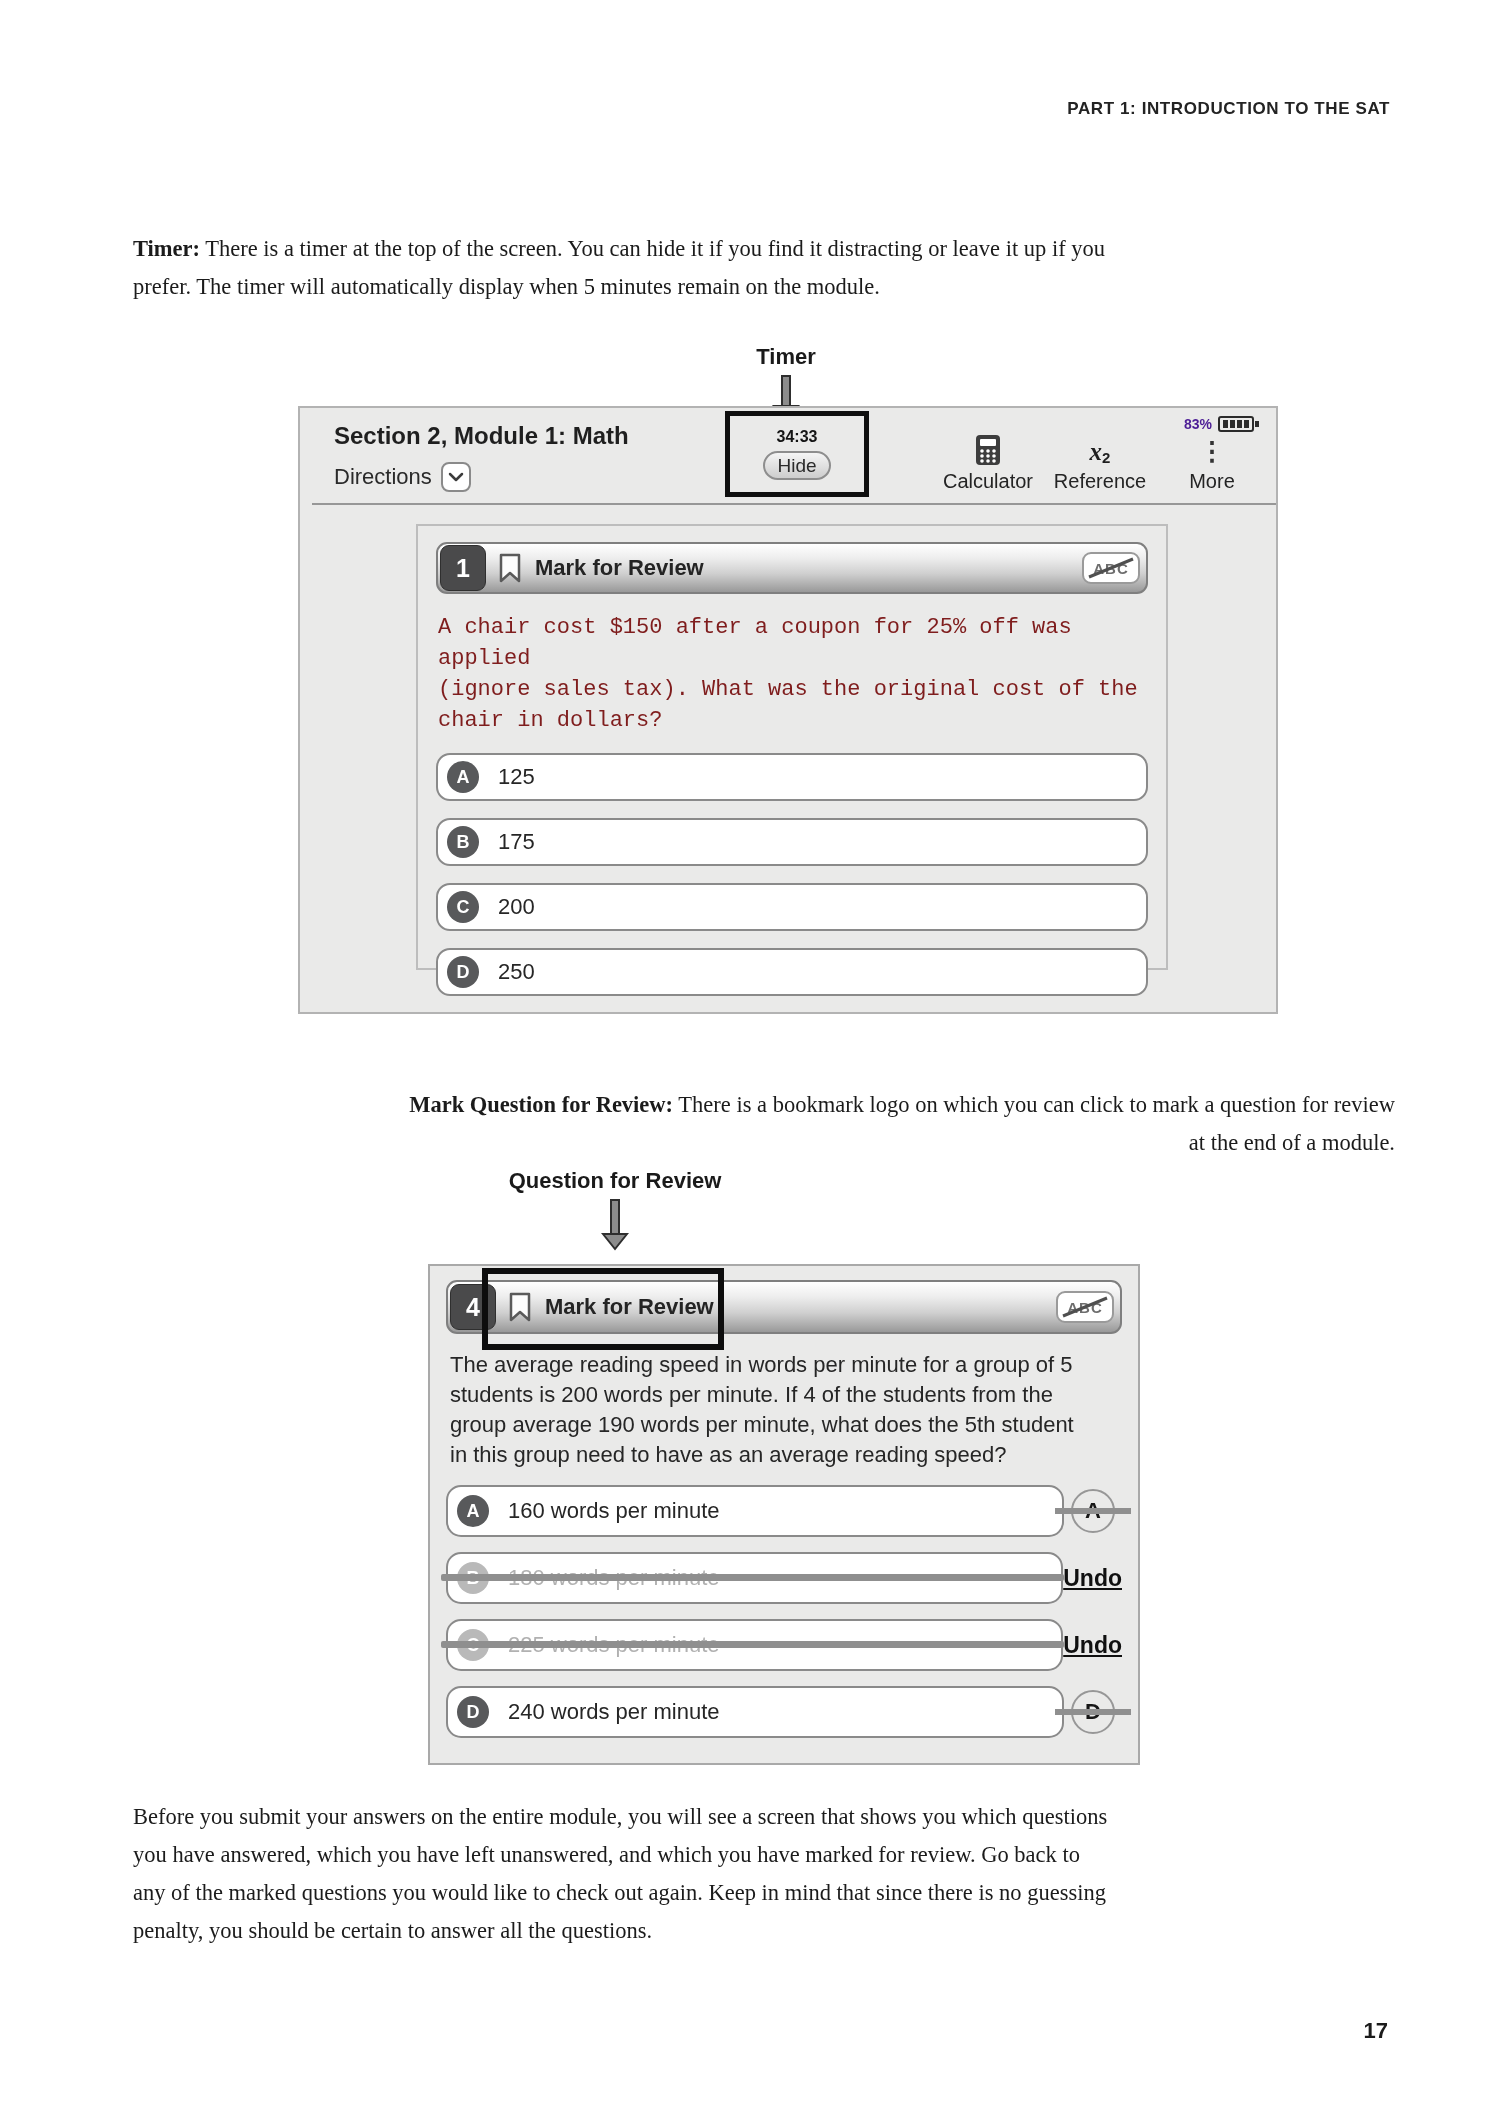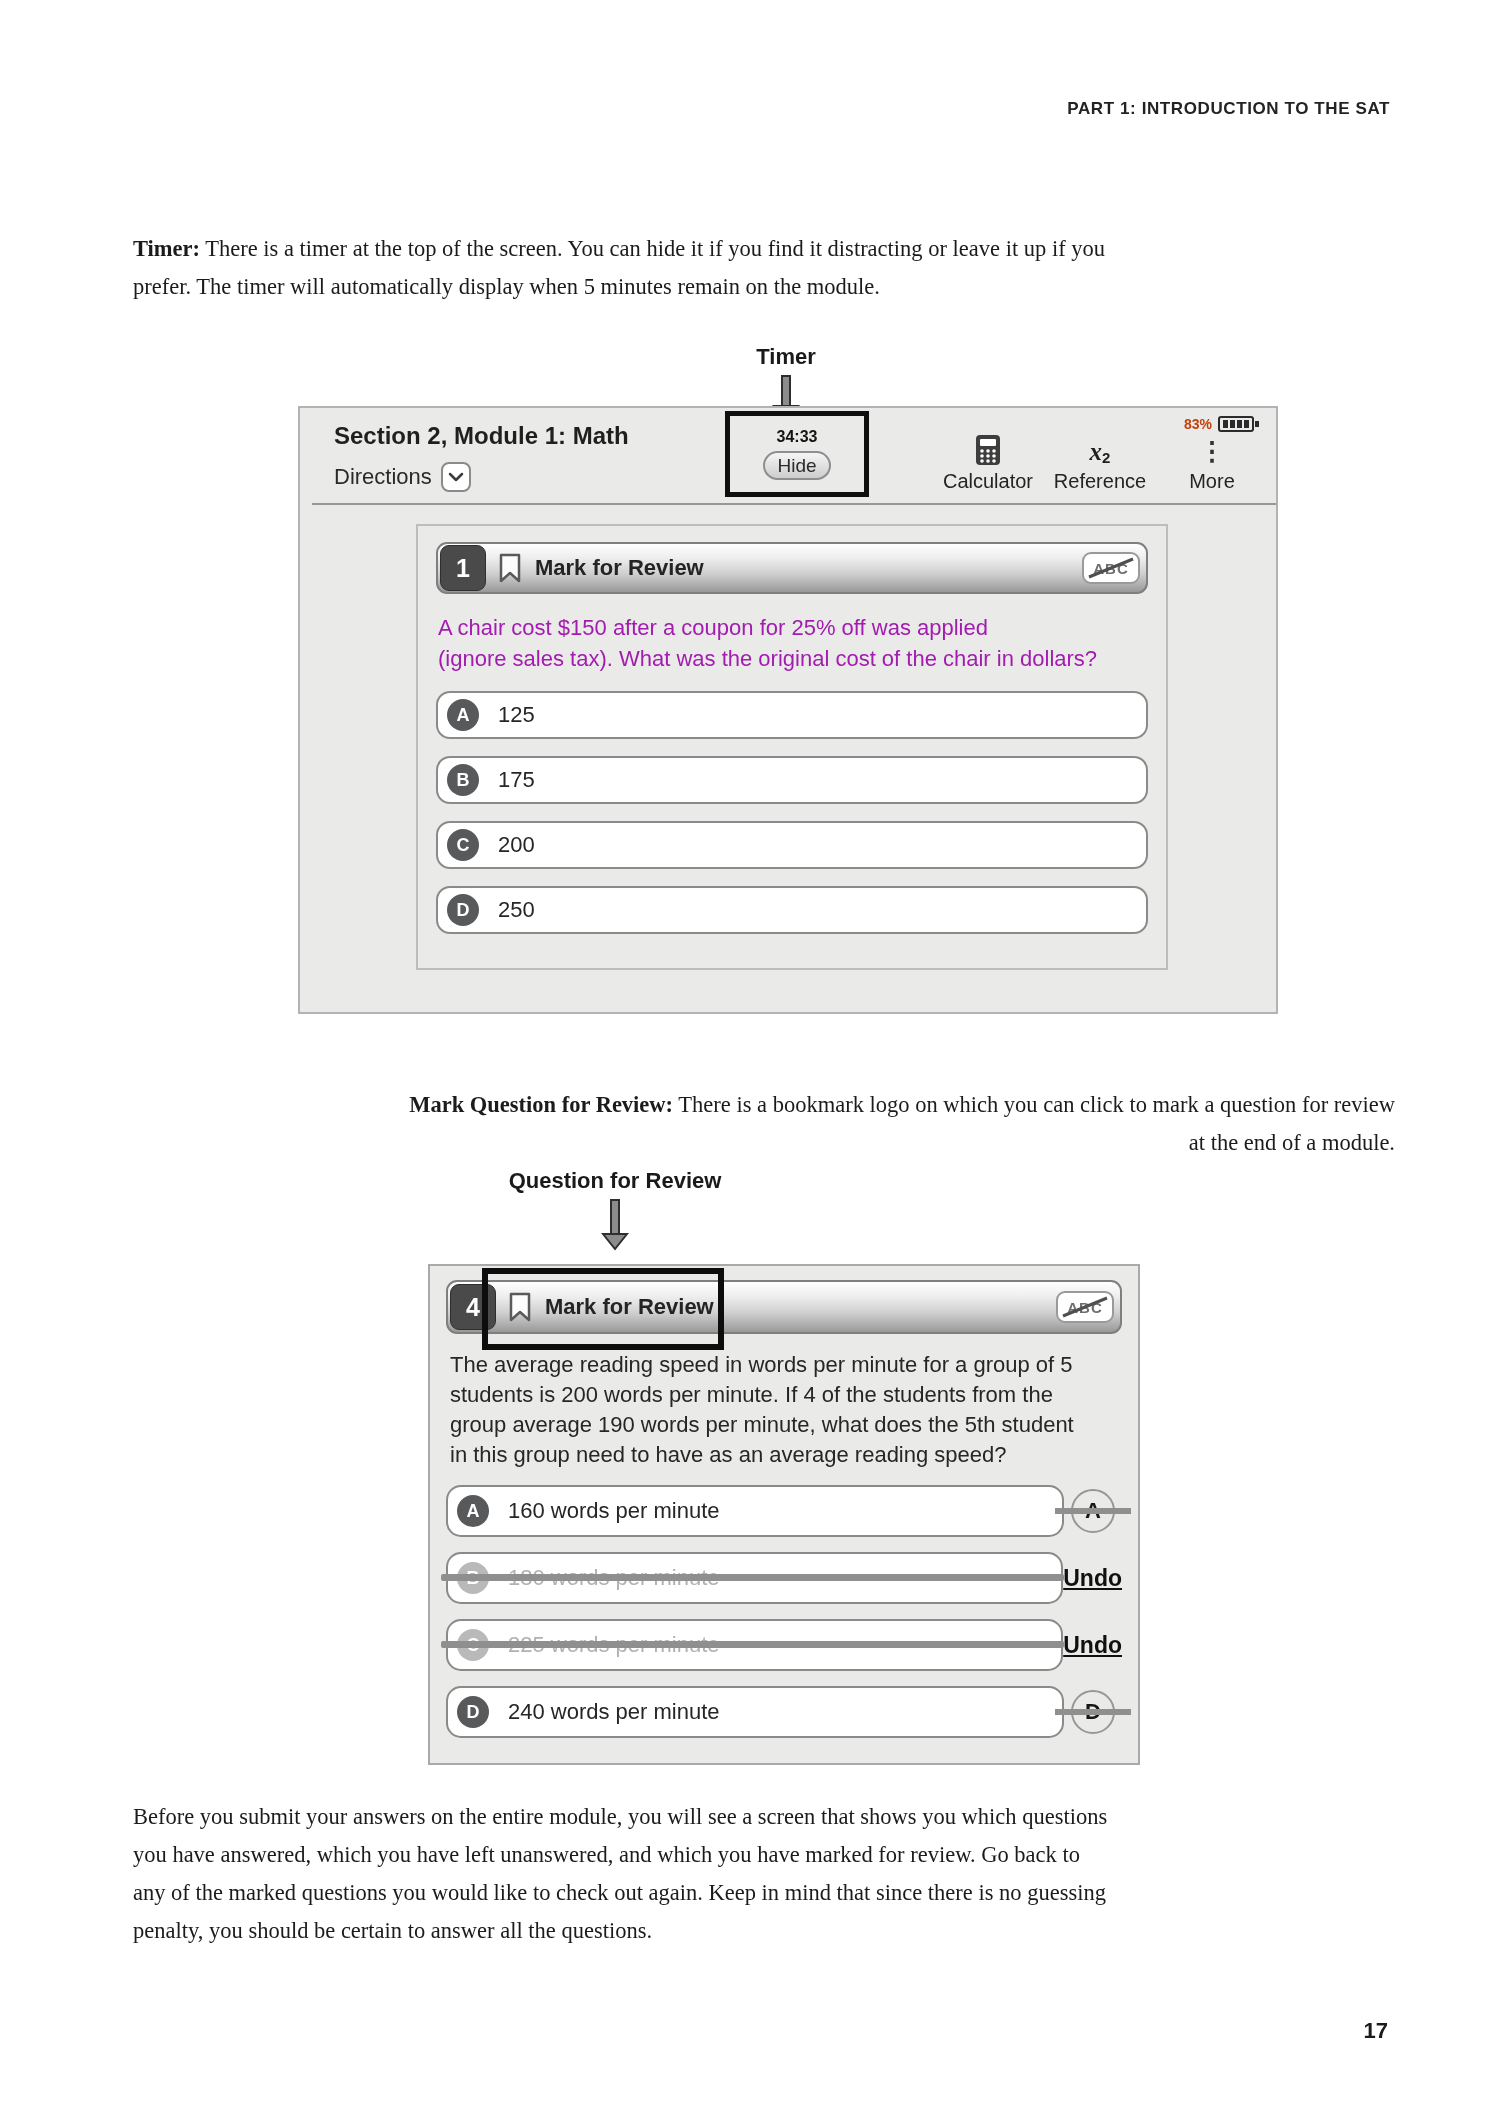--- a/index.html
+++ b/index.html
@@ -35,21 +35,21 @@
   .chev-btn { width:30px; height:30px; background:#fff; border:2px solid #8a8a8a; border-radius:8px;
               display:flex; align-items:center; justify-content:center; box-sizing:border-box; }
   .timer-box { position:absolute; left:413px; top:3px; width:144px; height:86px; border:5px solid #0f0f0f;
                display:flex; flex-direction:column; align-items:center; justify-content:center; gap:5px;
                box-sizing:border-box; }
   .timer-value { font-size:16px; font-weight:bold; color:#141414; }
   .hide-btn { width:68px; height:29px; border:2px solid #8e8e8e; border-radius:15px;
               background:linear-gradient(#f5f5f5,#cdcdcd); font-size:19px; color:#2a2a2a;
               display:flex; align-items:center; justify-content:center; box-sizing:border-box; }
   .battery-row { position:absolute; right:16px; top:6px; display:flex; align-items:center; gap:6px;
-                 font-size:14px; font-weight:bold; color:#c2410c; }
+                 font-size:14px; font-weight:bold; color:#4c1d95; }
   .tools { position:absolute; right:8px; top:22px; display:flex; }
   .tool { width:112px; display:flex; flex-direction:column; align-items:center; gap:4px; }
   .tool-icon-area { height:36px; display:flex; align-items:flex-end; justify-content:center; }
   .tool-label { font-size:20px; color:#242424; }
   .x2 { font-size:25px; font-weight:bold; font-style:italic; font-family:"Liberation Serif",serif; color:#1f1f1f; }
   .x2 sup { font-size:15px; font-style:normal; font-family:"Liberation Sans",sans-serif; }
   .more-dots { font-size:26px; font-weight:bold; color:#333; line-height:30px; }
 
   
   .qpanel { position:absolute; left:116px; top:116px; width:752px; height:446px;
@@ -60,21 +60,21 @@
   .qnum { width:44px; height:44px; margin:0 12px 0 2px; background:#4a4a4b; border:1px solid #2f2f2f;
           border-radius:9px; color:#fff; font-size:25px; font-weight:bold;
           display:flex; align-items:center; justify-content:center; flex:0 0 auto; }
   .bookmark-wrap { margin-right:13px; display:flex; align-items:center; }
   .qbar-label { font-size:22px; font-weight:bold; color:#242424; white-space:nowrap; }
   .abc-btn { position:absolute; right:6px; top:50%; transform:translateY(-50%); width:58px; height:32px;
              background:#fff; border:2px solid #9a9a9a; border-radius:9px; box-sizing:border-box;
              display:flex; align-items:center; justify-content:center; }
   .abc-text { font-size:15px; font-weight:bold; color:#6d6d6d; letter-spacing:1px; }
   .abc-line { position:absolute; left:0; top:0; }
-  .qtext { margin:18px 2px 0; font-size:22px; line-height:31px; color:#a21caf; white-space:pre-line; }
+  .qtext { margin:18px 2px 0; font-size:22px; line-height:31px; color:#7f1d1d; white-space:pre-line;font-family:Liberation Mono, monospace; }
 
   .opts { margin-top:17px; }
   .opt { height:48px; background:#fff; border:2px solid #8a8a8a; border-radius:14px; margin-bottom:17px;
          display:flex; align-items:center; padding-left:9px; box-sizing:border-box; }
   .opt-circle { width:32px; height:32px; border-radius:50%; background:#58595b; color:#fff;
                 font-size:18px; font-weight:bold; display:flex; align-items:center; justify-content:center;
                 margin-right:19px; flex:0 0 auto; }
   .opt-value { font-size:22px; color:#262626; white-space:nowrap; }
 
   

